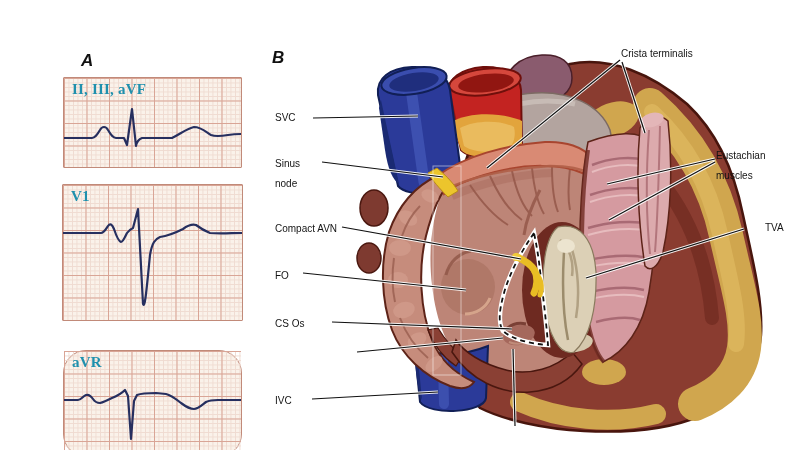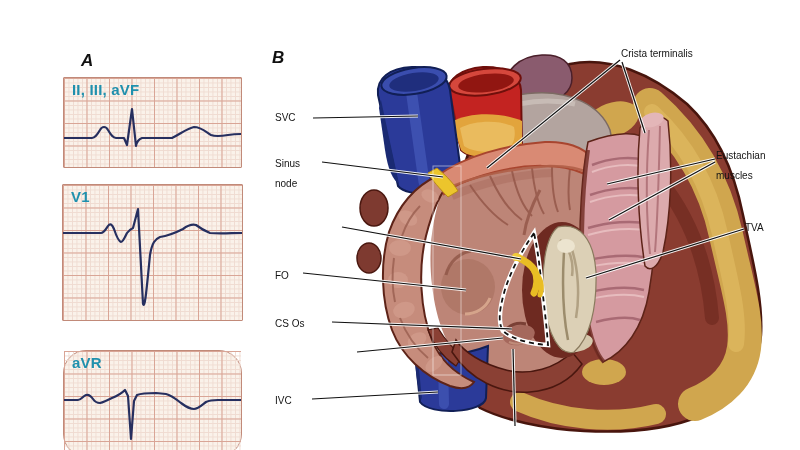--- a/index.html
+++ b/index.html
@@ -13,21 +13,21 @@
     background-image:
       linear-gradient(to right,#d9a495 1px,transparent 1px),
       linear-gradient(to bottom,#d9a495 1px,transparent 1px),
       linear-gradient(to right,#efdbd1 1px,transparent 1px),
       linear-gradient(to bottom,#efdbd1 1px,transparent 1px);
     background-size:22.5px 22.5px,22.5px 22.5px,4.5px 4.5px,4.5px 4.5px;}
   #ecg1{left:63px;top:77px;width:177px;height:89px;}
   #ecg2{left:62px;top:184px;width:179px;height:135px;}
   #ecg3{left:63px;top:350px;width:177px;height:105px;border-radius:23px;}
   .ecg svg{position:absolute;inset:0;}
-  .lead{position:absolute;top:3px;left:8px;font-size:15px;font-weight:bold;color:#1f90ad;letter-spacing:.2px;}
+  .lead{position:absolute;top:3px;left:8px;font-size:15px;font-weight:bold;color:#1f90ad;letter-spacing:.2px;font-family:Liberation Serif, serif;}
   #heart{position:absolute;left:0;top:0;}
   .anat{position:absolute;font-size:10px;line-height:20px;color:#141414;}
   .nowrap{white-space:nowrap;}
 </style>
 </head>
 <body>
 
 <div class="canvas">
 
   <div class="panel-letter" id="pa">A</div>
@@ -242,20 +242,21 @@
         <line x1="622" y1="62" x2="645" y2="133"></line>
         <line x1="715" y1="159" x2="607" y2="184"></line>
         <line x1="715" y1="162" x2="609" y2="220"></line>
         <line x1="744" y1="229" x2="586" y2="278"></line>
       </g>
     </g>
   </svg>
 
   <div class="anat" style="left:275px;top:108px;">SVC</div>
   <div class="anat" style="left:275px;top:154px;width:48px;">Sinus node</div>
+  <div class="anat" style="left:275px;top:219px;width:70px;">Compact AVN</div>
   <div class="anat" style="left:275px;top:266px;">FO</div>
   <div class="anat nowrap" style="left:275px;top:314px;">CS Os</div>
   <div class="anat" style="left:275px;top:391px;">IVC</div>
   <div class="anat nowrap" style="left:621px;top:44px;">Crista terminalis</div>
   <div class="anat" style="left:716px;top:146px;width:72px;">Eustachian muscles</div>
-  <div class="anat" style="left:745px;top:218px;">TVA</div>
+  <div class="anat" style="left:745px;top:218px;padding-left:20px;">TVA</div>
 
 </div>
 
 </body></html>

